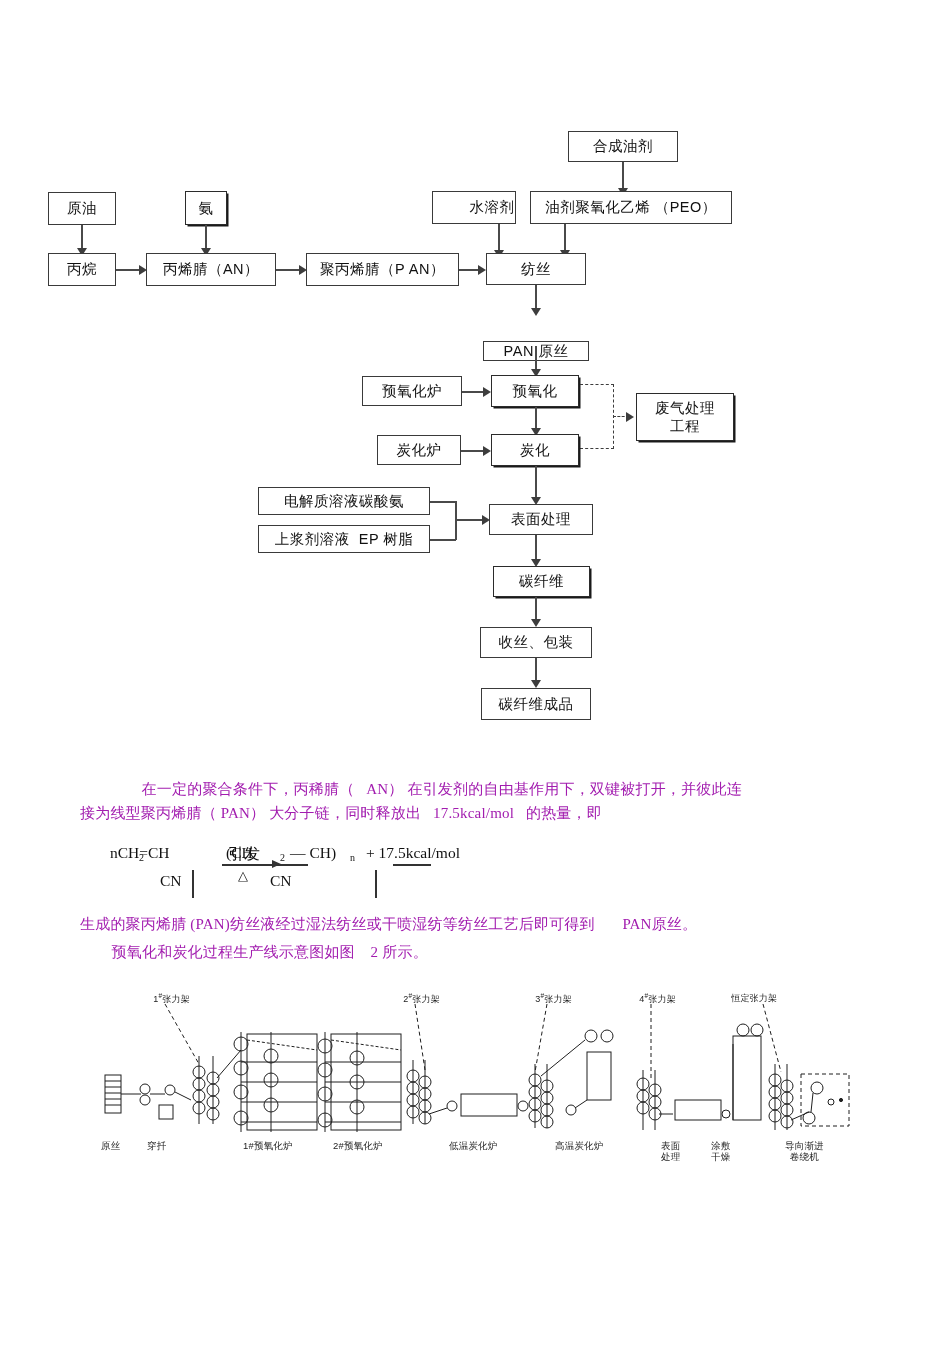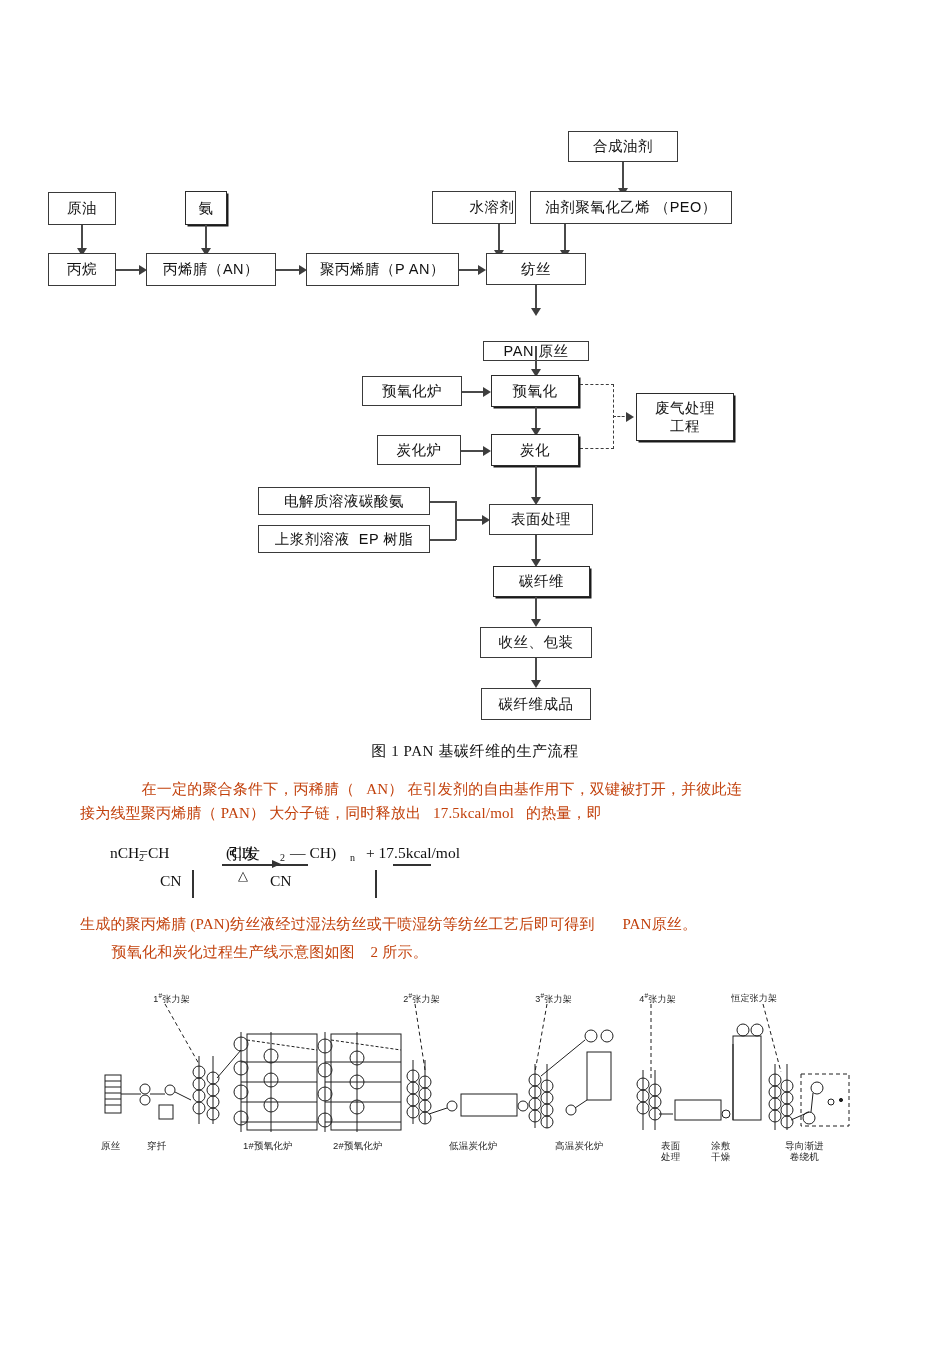--- a/index.html
+++ b/index.html
@@ -92,21 +92,21 @@
     font-size: 15px;
     font-family: "Liberation Serif", "DejaVu Serif", serif;
     letter-spacing: 0.6px;
     color: #111;
   }
   .para {
     position: absolute;
     font-family: "Liberation Serif", "DejaVu Serif", serif;
     font-size: 15px;
     line-height: 24px;
-    color: #c2410c;
+    color: #a21caf;
     letter-spacing: 0.2px;
     white-space: pre-wrap;
   }
 
   
   #equation {
     position: absolute;
     left: 110px;
     top: 838px;
     width: 700px;
@@ -252,21 +252,20 @@
     <div class="ln v" style="left:535px; top:597px; height:25px;"></div>
     <div class="arrowdown" style="left:531px; top:619px;"></div>
 
     <div class="fbox" style="left:480px; top:627px; width:112px; height:31px;">收丝、包装</div>
     <div class="ln v" style="left:535px; top:658px; height:25px;"></div>
     <div class="arrowdown" style="left:531px; top:680px;"></div>
 
     <div class="fbox" style="left:481px; top:688px; width:110px; height:32px;">碳纤维成品</div>
   </div>
 
-  <div class="caption" style="top:742px;">图 1  PAN 基碳纤维的生产流程</div>
 
   <div class="para" style="left:110px; top:777px; width:790px;">        在一定的聚合条件下，丙稀腈（   AN） 在引发剂的自由基作用下，双键被打开，并彼此连</div>
   <div class="para" style="left:80px; top:801px; width:820px;">接为线型聚丙烯腈（ PAN） 大分子链，同时释放出   17.5kcal/mol   的热量，即</div>
 
   <div id="equation">
 
     <span class="eq-t" style="left:0px; top:6px;"><span>nCH=CH</span></span>
     <span class="eq-t eq-sub" style="left:29px; top:14px;">2</span>
     <span class="eq-t" style="left:50px; top:34px;">CN</span>
     <div class="eq-line" style="left:82px; top:32px; width:1.6px; height:28px;"></div>

